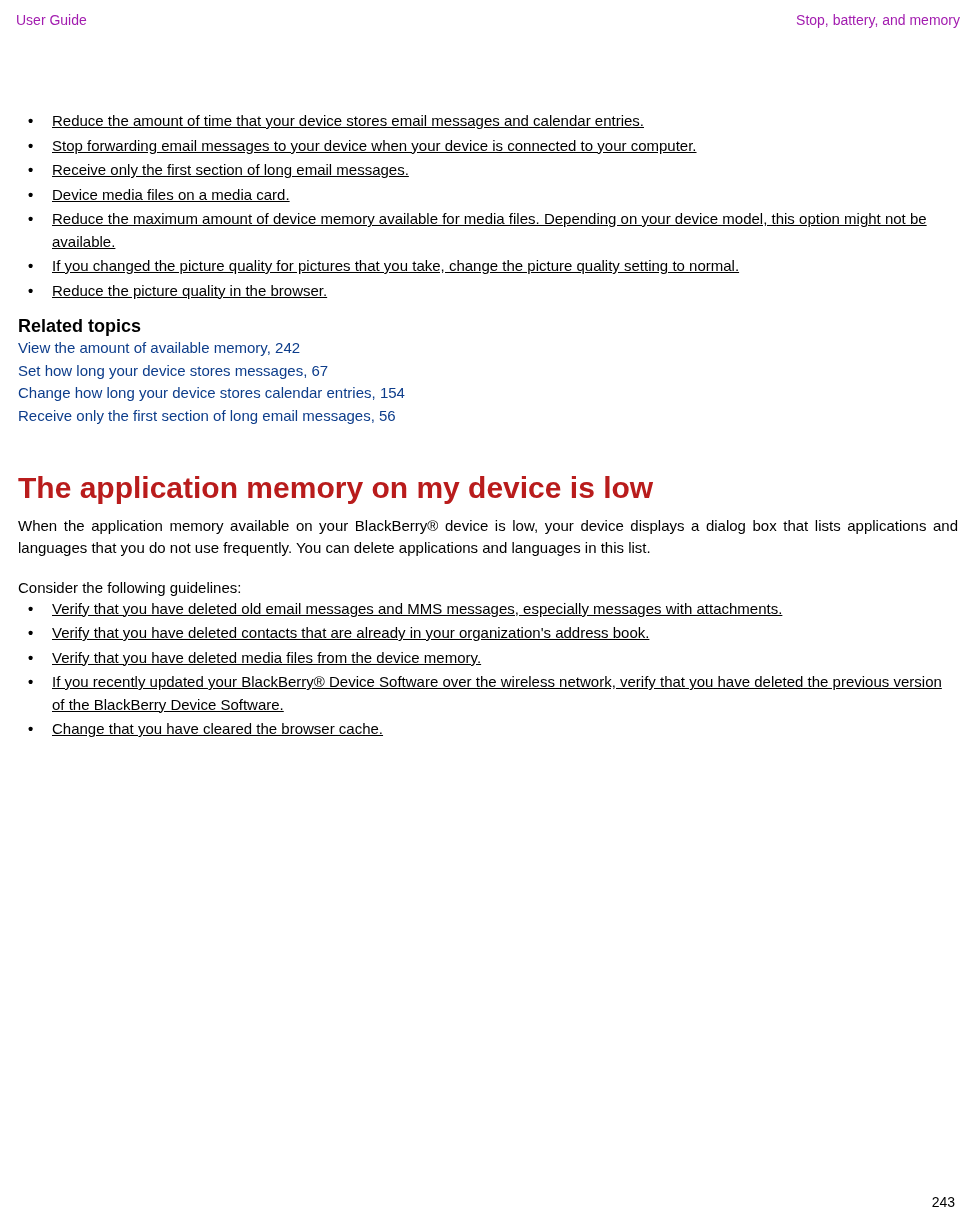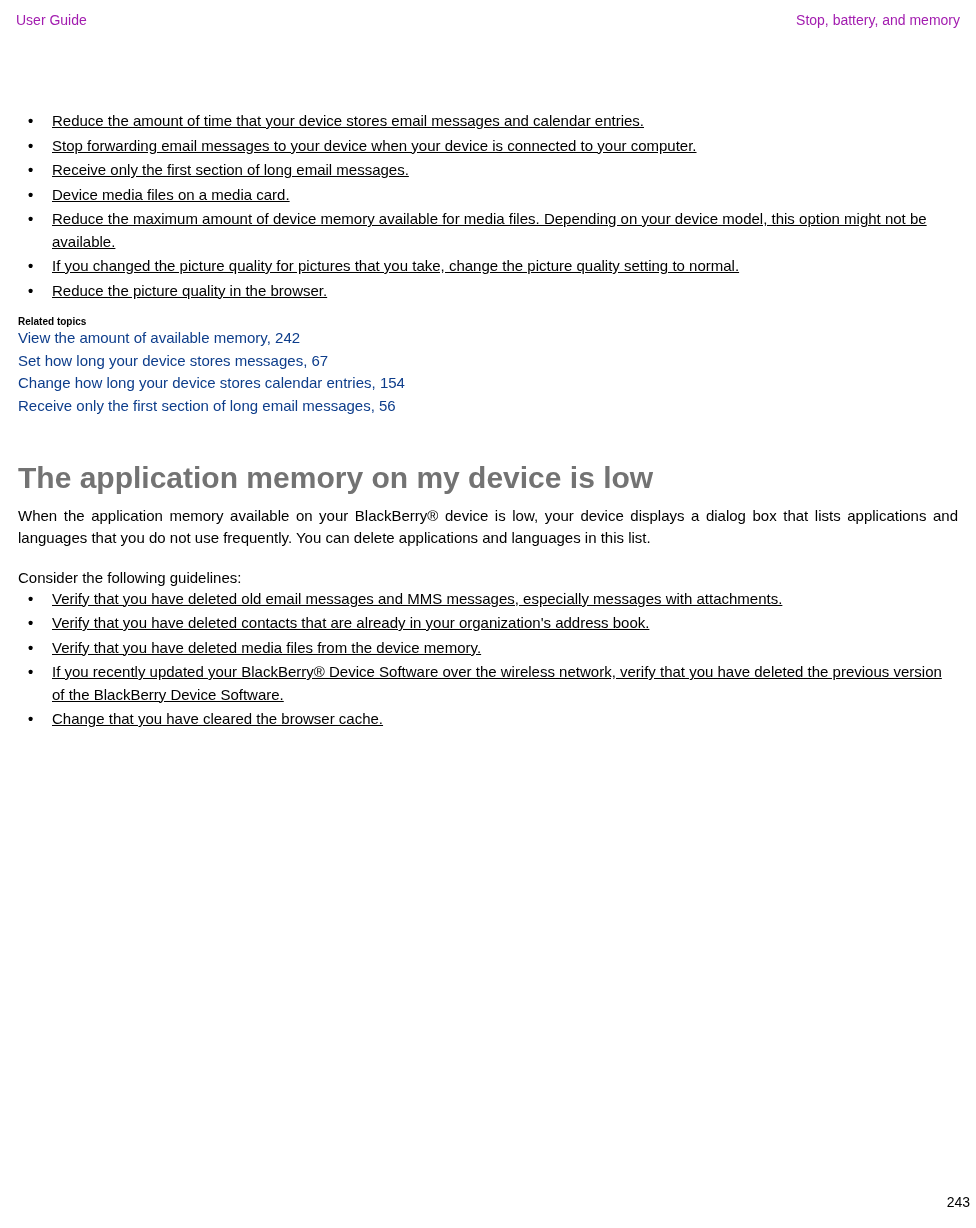--- a/index.html
+++ b/index.html
@@ -42,48 +42,48 @@
       flex-shrink: 0;
       padding-left: 10px;
       font-weight: bold;
     }
     .bullet-list li .text {
       flex: 1;
       text-decoration: underline;
     }
     .related-heading {
       font-weight: bold;
-      font-size: 10px;
+      font-size: 18px;
       margin-top: 13px;
     }
     .related-links {
       color: #0d3d8b;
     }
     .related-links div {
       line-height: 1.5;
     }
     h1.section-title {
-      color: #737373;
+      color: #b91c1c;
       font-size: 30px;
       font-weight: 600;
       margin-top: 44px;
       margin-bottom: 10px;
     }
     .para {
       line-height: 1.45;
       margin-bottom: 20px;
       text-align: justify;
     }
     .consider {
       margin-bottom: 2px;
     }
     .page-number {
       position: absolute;
       bottom: 18px;
-      right: 6px;
+      right: 21px;
       font-size: 14px;
     }
   </style>
 </head>
 <body>
 
 <div class="header">
   <span>User Guide</span>
   <span>Stop, battery, and memory</span>
 </div>

